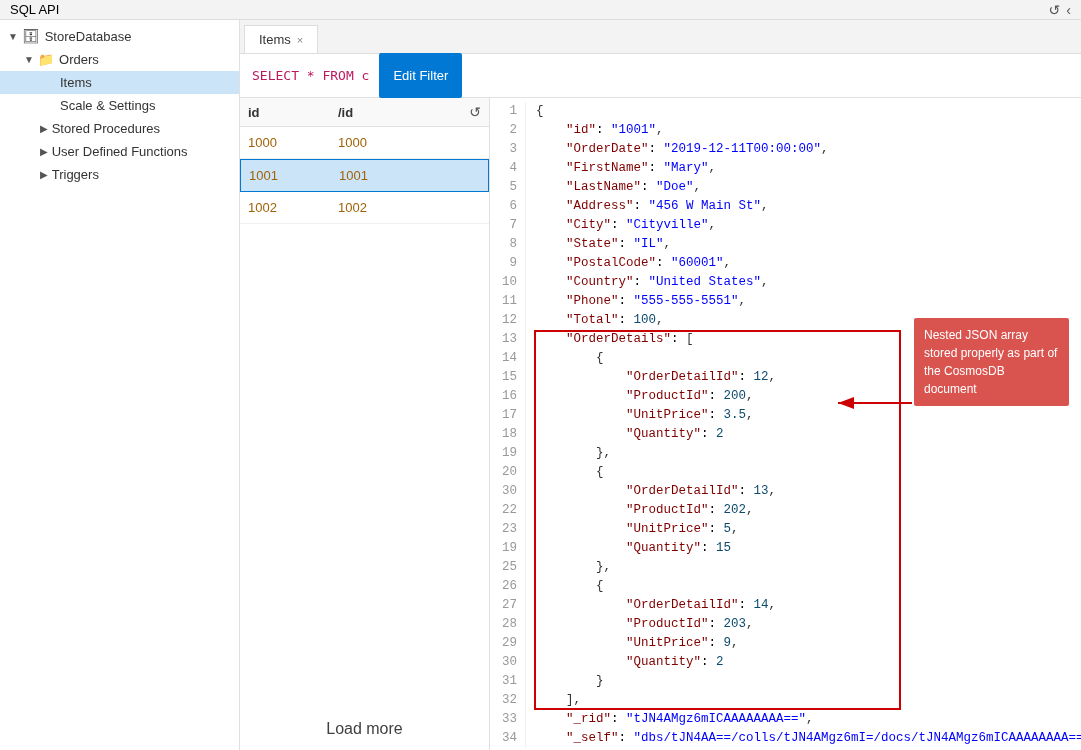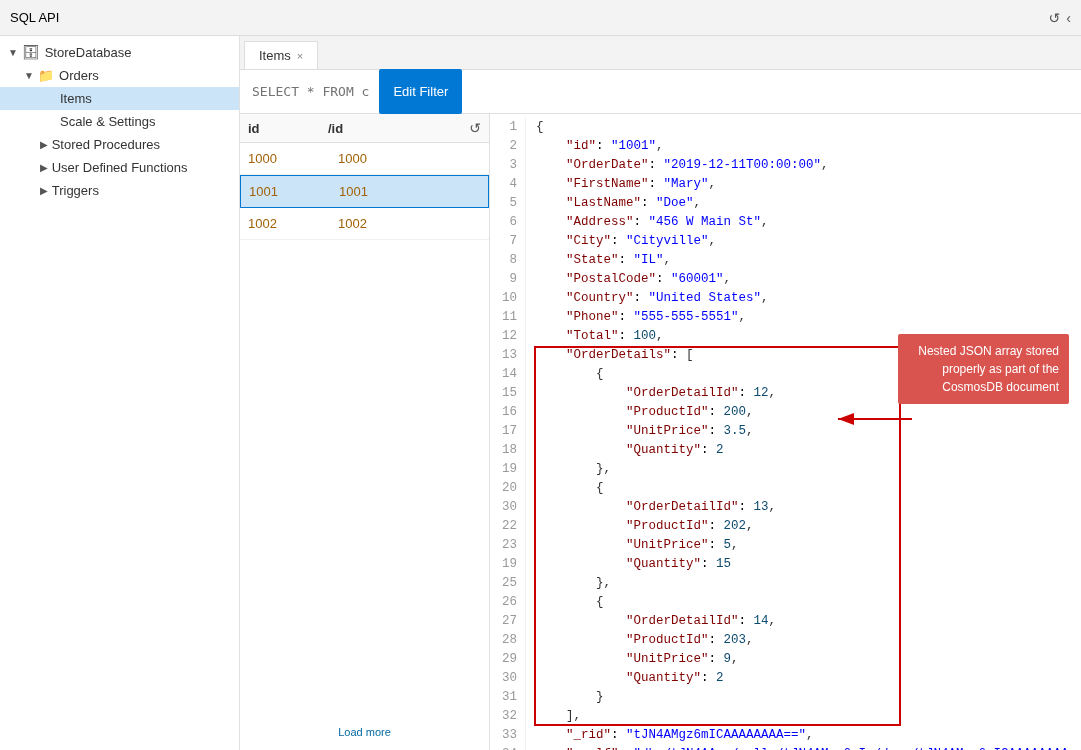--- a/index.html
+++ b/index.html
@@ -1,20 +1,20 @@
 <!DOCTYPE html>
 <html><head>
   <meta charset="utf-8">
   <style>
     * { margin: 0; padding: 0; box-sizing: border-box; }
     body { font-family: 'Segoe UI', Arial, sans-serif; font-size: 13px; background: #fff; width: 1081px; height: 750px; overflow: hidden; display: flex; flex-direction: column; }
 
     
     .top-bar {
-      height: 36px;
+      height: 20px;
       background: #f3f3f3;
       border-bottom: 1px solid #ddd;
       display: flex;
       align-items: center;
       padding: 0 10px;
       gap: 8px;
     }
     .top-bar-icons { display: flex; gap: 6px; margin-left: auto; }
     .top-bar-icon { font-size: 14px; color: #555; cursor: pointer; }
 
@@ -78,21 +78,21 @@
       height: 44px;
       background: #fff;
       border-bottom: 1px solid #e0e0e0;
       display: flex;
       align-items: center;
       padding: 0 12px;
       gap: 10px;
     }
     .filter-query {
       font-size: 13px;
-      color: #737373;
+      color: #be185d;
       font-family: 'Consolas', monospace;
     }
     .edit-filter-btn {
       background: #0078d4;
       color: #fff;
       border: none;
       padding: 15px 14px;
       font-size: 13px;
       cursor: pointer;
       border-radius: 2px;
@@ -119,41 +119,41 @@
       align-items: center;
       background: #f9f9f9;
       border-bottom: 1px solid #e0e0e0;
       padding: 6px 8px;
     }
     .col-header {
       font-size: 13px;
       font-weight: 600;
       color: #333;
     }
-    .col-id { width: 80px; }
+    .col-id { width: 90px; }
     .col-rid { flex: 1; }
     .refresh-icon { margin-left: auto; font-size: 14px; color: #555; cursor: pointer; }
     .table-body { flex: 1; overflow-y: auto; }
     .table-row {
       display: flex;
       align-items: center;
       padding: 8px 8px;
       border-bottom: 1px solid #f0f0f0;
       cursor: pointer;
     }
     .table-row.selected { background: #cce4f7; border: 1px solid #0078d4; }
     .cell { font-size: 13px; color: #a16207; }
     .cell-id { width: 90px; }
     .cell-rid { flex: 1; }
     .load-more {
       text-align: center;
       padding: 12px;
-      color: #0369a1;
-      cursor: pointer;
-      font-size: 11px;
+      color: #404040;
+      cursor: pointer;
+      font-size: 16px;
     }
 
     
     .json-pane {
       flex: 1;
       overflow-y: auto;
       background: #fff;
       position: relative;
       padding: 4px 0;
     }
@@ -359,21 +359,21 @@
               <div class="json-line">        <span class="jp">}</span></div>
               <div class="json-line">    <span class="jp">],</span></div>
               <div class="json-line">    <span class="jk">"_rid"</span>: <span class="jv">"tJN4AMgz6mICAAAAAAAA=="</span><span class="jp">,</span></div>
               <div class="json-line">    <span class="jk">"_self"</span>: <span class="jv">"dbs/tJN4AA==/colls/tJN4AMgz6mI=/docs/tJN4AMgz6mICAAAAAAAA==/"</span></div>
             </div>
         </div>
 
         <div id="order-details-highlight" style="position: absolute; border: 2px solid rgb(204, 0, 0); pointer-events: none; left: 44px; right: 180px; top: 232px; height: 380px;">
         </div>
 
-        <div class="annotation" style="position:absolute; right: 12px; top: 220px; width:171px; background:#d9534f; color:#fff; font-size:12px; padding:8px 10px; text-align:right; line-height:1.5; border-radius:2px;">
+        <div class="annotation" style="position:absolute; right: 12px; top: 220px; width:155px; background:#d9534f; color:#fff; font-size:12px; padding:8px 10px; text-align:left; line-height:1.5; border-radius:2px;">
           <span>Nested JSON array stored properly as part of the CosmosDB document</span>
         </div>
 
         <svg style="position:absolute; right:167px; top:290px; pointer-events:none;" width="80" height="30">
           <defs>
             <marker id="arrowhead" markerWidth="8" markerHeight="6" refX="8" refY="3" orient="auto">
               <polygon points="0 0, 8 3, 0 6" fill="#cc0000"></polygon>
             </marker>
           </defs>
           <line x1="78" y1="15" x2="4" y2="15" stroke="#cc0000" stroke-width="2" marker-end="url(#arrowhead)"></line>

